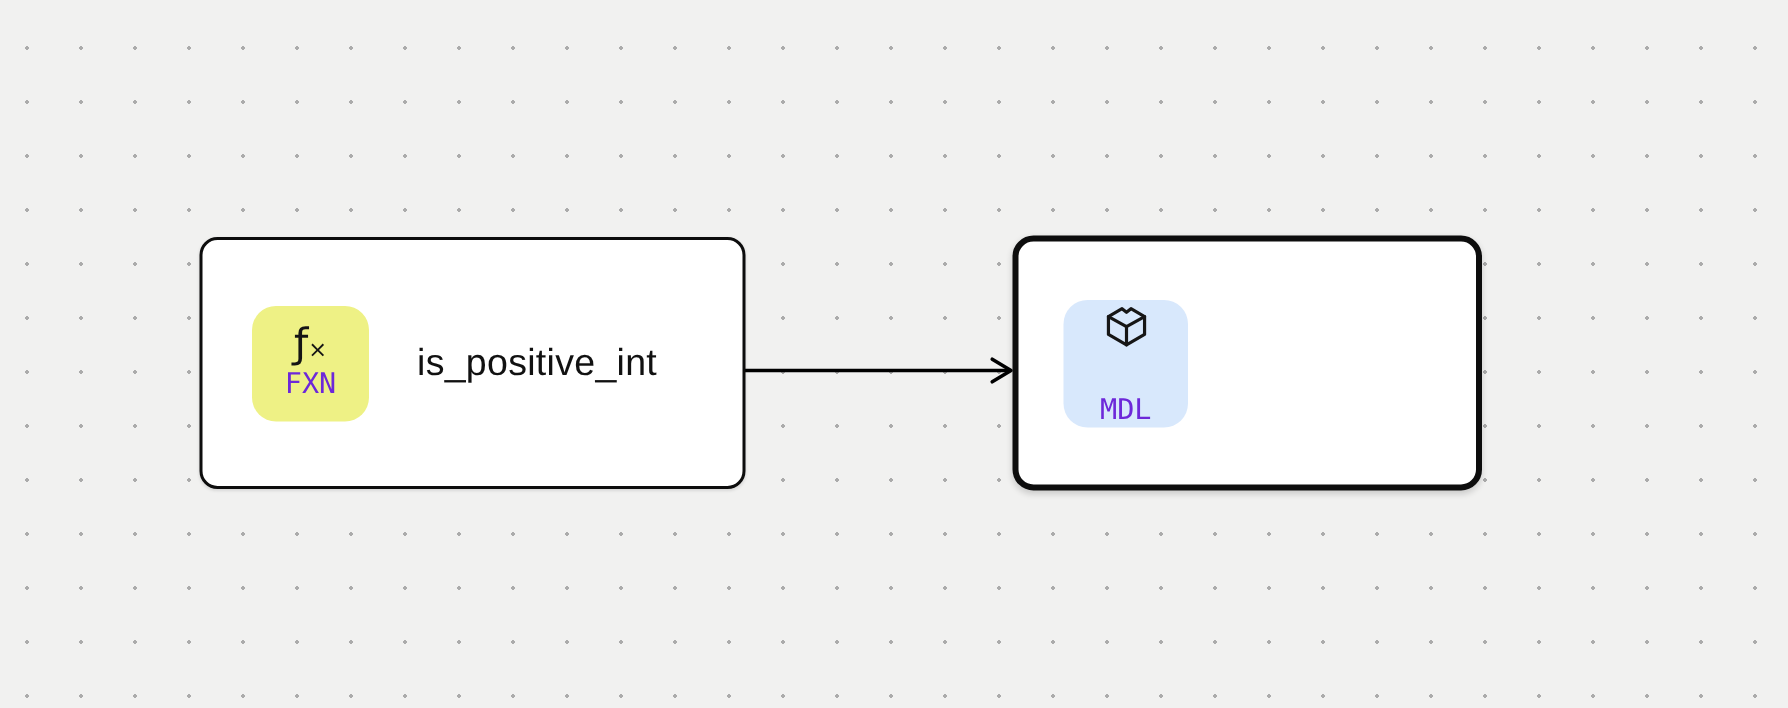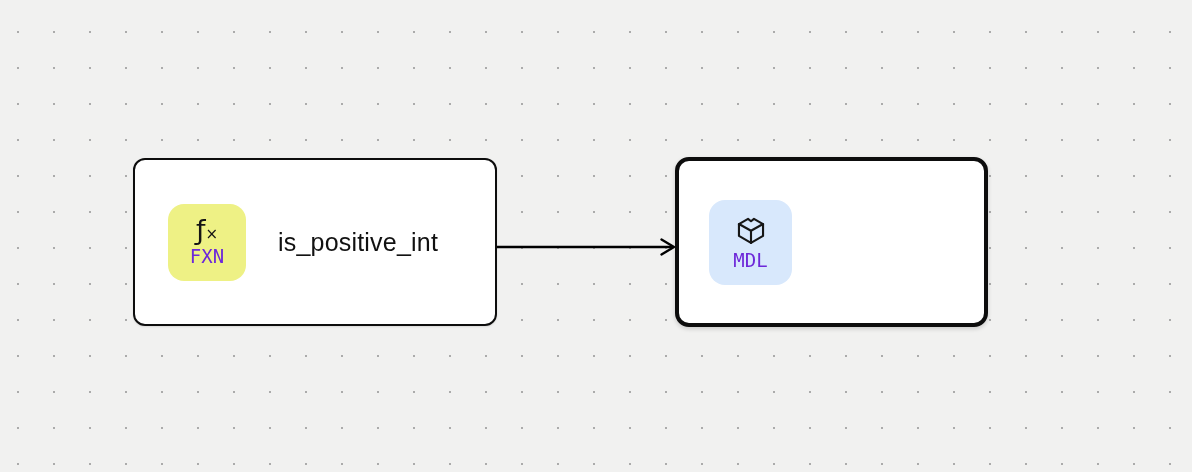--- a/index.html
+++ b/index.html
@@ -99,21 +99,21 @@
 
   <div class="node node-a">
     <div class="badge badge-a" style="background-color: rgb(238, 241, 133);">
       <div class="glyph">ƒ×</div>
       <div class="badge-label">FXN</div>
     </div>
     <div class="node-label">is_positive_int</div>
   </div>
 
   <div class="node node-b">
-    <div class="badge badge-b" style="background-color: rgb(216, 232, 252);">
+    <div class="badge badge-b" style="background-color: rgb(216, 232, 252); justify-content: space-between;">
       <svg class="cube-icon-svg" width="34" height="34" viewBox="0 0 24 24" fill="none" stroke="#161616" stroke-width="1.5" stroke-linecap="round" stroke-linejoin="round">
         <path d="M3.5 7.8 L9.9 4.1 L12 5.8 L14.1 4.1 L20.5 7.8 L20.5 16.2 L12 21.1 L3.5 16.2 Z"></path>
         <path d="M3.5 7.8 L12 12.5 L20.5 7.8"></path>
         <path d="M12 12.5 L12 21.1"></path>
       </svg>
       <div class="badge-label">MDL</div>
     </div>
   </div>
 
 </div>

